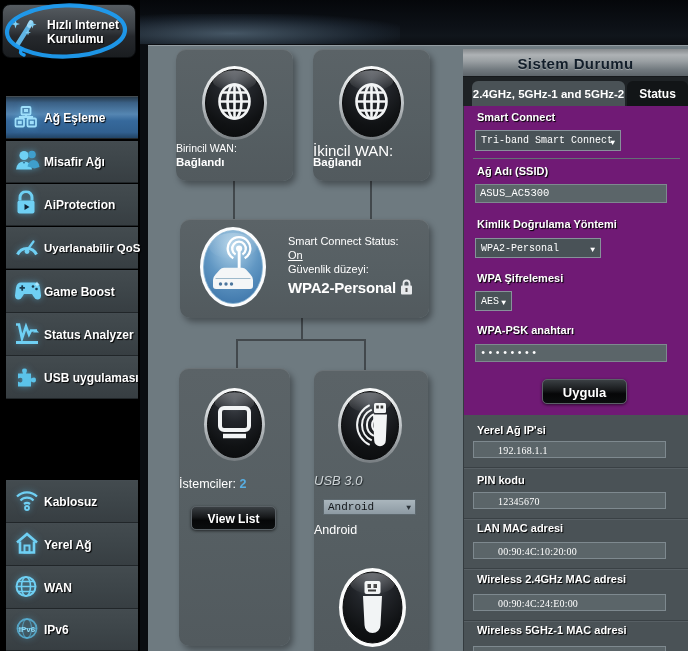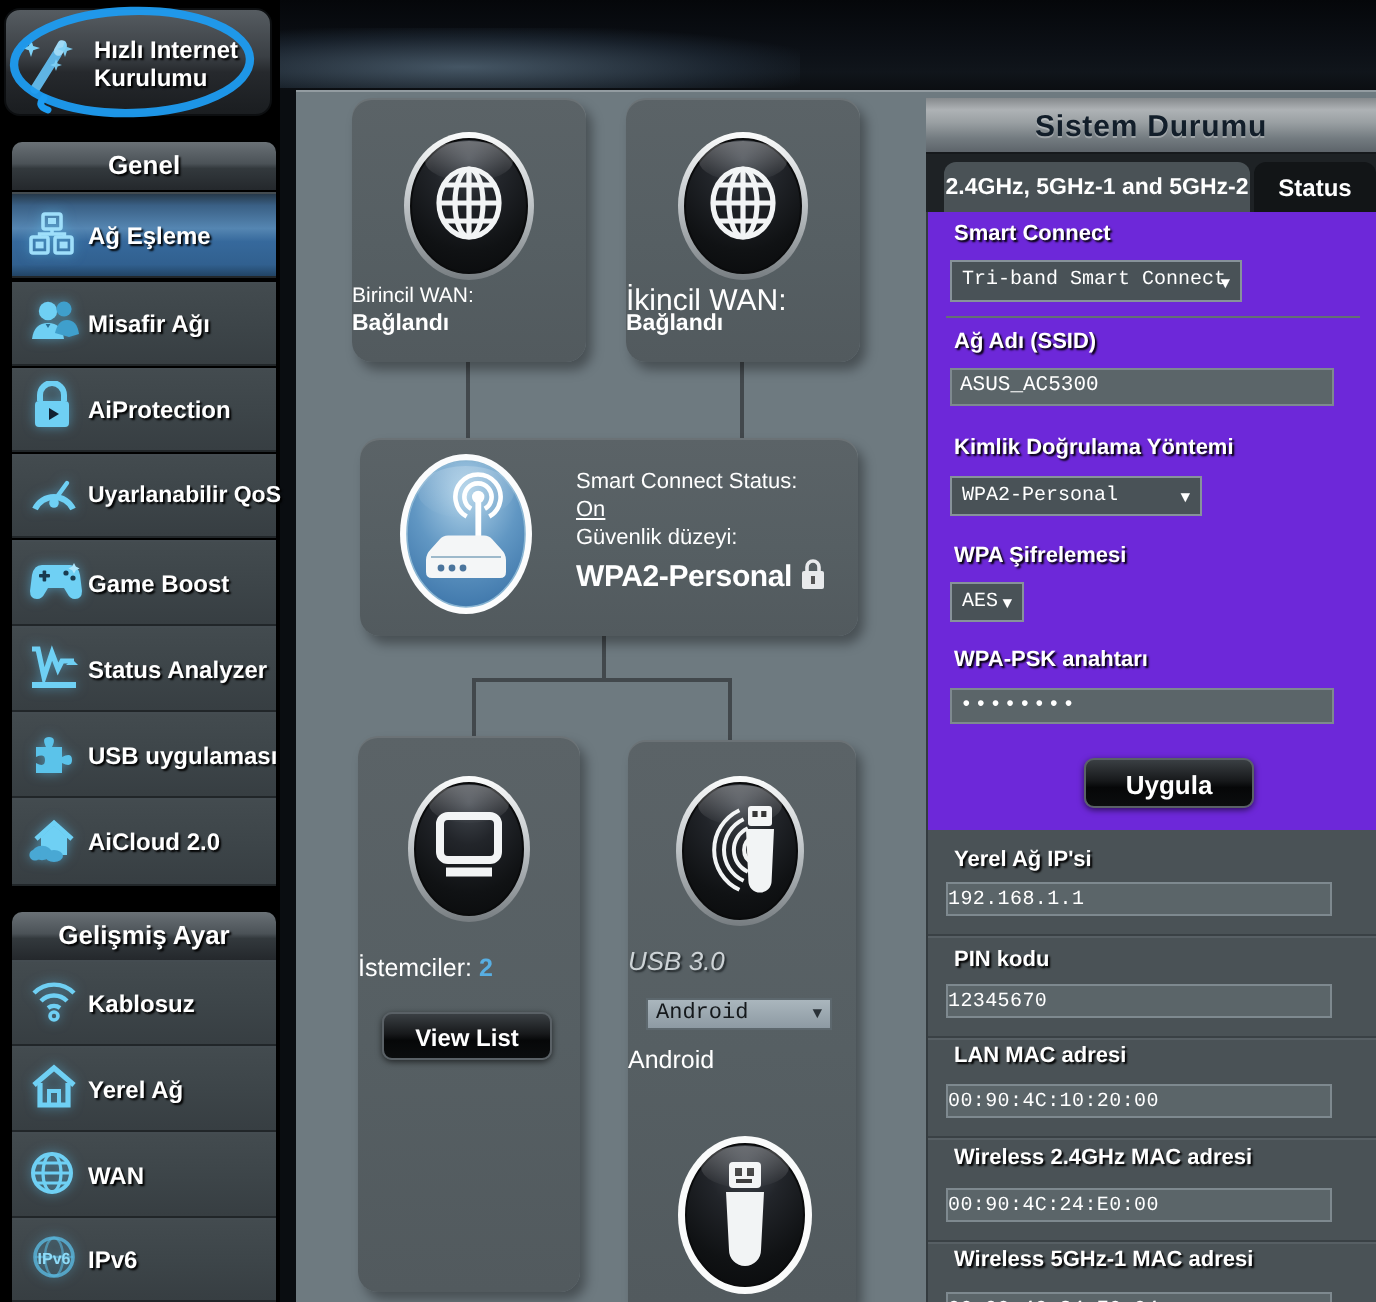--- a/index.html
+++ b/index.html
@@ -24,28 +24,28 @@
 .card{background:linear-gradient(180deg,#5b6367,#565f63 55%,#525a5e);border-radius:10px;box-shadow:3px 4px 6px rgba(0,0,0,.35), inset 0 1px 0 rgba(255,255,255,.1)}
 .cline{background:#42484c}
 .ctext{color:#fff;width:100%}
 
 #panel{left:463px;top:49px;width:225px;height:602px;background:#20262a}
 #phead{left:0;top:0;width:225px;height:28px;background:linear-gradient(180deg,#85898c 0%,#aeb2b5 22%,#9aa0a3 45%,#737b80 75%,#5d646a 100%);border-bottom:1px solid #16191c;color:#121e2a;font-weight:bold;font-size:15px;letter-spacing:.4px;text-align:center;line-height:30px;text-shadow:0 1px 0 rgba(255,255,255,.3)}
 #tabrow{left:0;top:28px;width:225px;height:29px;background:#1e2225}
 .tab{position:absolute;border-radius:6px 6px 0 0;color:#fff;font-weight:bold;text-align:center}
 #tab1{left:9px;top:32px;width:153px;height:25px;background:#4a5256;font-size:11.5px;line-height:26px}
 #tab2{left:164px;top:32px;width:61px;height:25px;background:#121517;font-size:12px;line-height:26px}
-#psec1{left:0;top:57px;width:225px;height:352px;background:#6d28d9;border-left:1px solid #343b3f}
+#psec1{left:0;top:57px;width:225px;height:352px;background:#701a75;border-left:1px solid #343b3f}
 #psec2{left:0;top:366px;width:225px;height:236px;background:#4a5256;border-left:1px solid #343b3f}
 .plabel{position:absolute;color:#fff;font-weight:bold;font-size:11px;text-shadow:1px 1px 1px #000}
 .pinput{position:absolute;background:#5b6569;border:1px solid #7e898f;color:#fff;font-family:"Liberation Mono",monospace;font-size:10.5px;line-height:17px;padding-left:4px}
 .pdrop{position:absolute;background:#495257;border:1px solid #87929a;color:#fff;font-family:"Liberation Mono",monospace;font-size:10px;line-height:19px;padding-left:5px;white-space:nowrap}
 .pdrop .ar{position:absolute;right:5px;top:0;font-size:8px}
 .psep{position:absolute;left:9px;width:207px;height:1px;background:#646f75}
-#psec2 .pinput{font-family:Liberation Mono, monospace;font-size:10px;padding-left:0;letter-spacing:.2px}
+#psec2 .pinput{font-family:Liberation Serif, serif;font-size:10px;padding-left:24px;letter-spacing:.2px}
 .rsep{position:absolute;left:0;width:225px;border-top:1px solid #3a4145;border-bottom:1px solid #575f64;height:0}
 .btn{position:absolute;background:linear-gradient(180deg,#3a3f43,#17191b 45%,#060708 60%,#0b0d0e);border:1px solid #5a6166;border-radius:5px;color:#fff;font-weight:bold;font-size:12px;text-align:center;box-shadow:0 1px 3px rgba(0,0,0,.6)}
 </style>
 </head>
 <body>
 <div id="banner" class="abs"></div>
 <div id="bannerglow" class="abs"></div>
 <div id="content" class="abs"></div>
 <div id="sidebar" class="abs">
   <div id="qis" class="abs">
@@ -59,21 +59,20 @@
         <path d="M6.5 5.5 L7.6 9 L11 10 L7.6 11.1 L6.5 14.5 L5.4 11.1 L2 10 L5.4 9 Z"></path>
         <path d="M23.5 6.5 L24.5 9.5 L27.5 10.5 L24.5 11.5 L23.5 14.5 L22.5 11.5 L19.5 10.5 L22.5 9.5 Z" opacity=".95"></path>
         <path d="M19 15.5 L19.8 17.8 L22 18.5 L19.8 19.3 L19 21.5 L18.2 19.3 L16 18.5 L18.2 17.8 Z" opacity=".9"></path>
       </g>
     </svg>
   </div>
   <svg class="abs" style="left:0;top:0" width="140" height="64" viewBox="0 0 140 64" fill="none">
     <ellipse cx="66" cy="31" rx="59" ry="25.5" stroke="#1d9cf1" stroke-width="4.2" transform="rotate(-1.5 66 31)" opacity=".95"></ellipse>
     <path d="M22 49 q-4 4 2 6" stroke="#1d9cf1" stroke-width="3.5" stroke-linecap="round"></path>
   </svg>
-  <div class="shead abs" style="top:71px">Genel</div>
   <div class="mitem abs" style="top:141px;height:42px">
       <span class="micon">
     <svg width="26" height="24" viewBox="0 0 26 24">
           <g fill="#6fd0f4">
             <circle cx="10" cy="7" r="4.6"></circle>
             <path d="M2 21 q1 -8 8 -8 q7 0 8 8 z"></path>
           </g>
           <g fill="#3f9fcc">
             <circle cx="18" cy="6" r="3.8"></circle>
             <path d="M13.5 18 q1.5 -6.5 6 -6.5 q5 0 6 7 l-5 1.5z"></path>
@@ -136,32 +135,20 @@
         </svg></span>
     <span class="txt">Status Analyzer</span>
     </div>
   <div class="mitem abs" style="top:356px;height:43px">
       <span class="micon">
     <svg width="24" height="24" viewBox="0 0 24 24">
           <path d="M4 9 h5 q-2.5 -5 1.5 -5 q4 0 1.5 5 H17 v5 q5 -2.5 5 1.5 q0 4 -5 1.5 V22 H4 v-5 q4.5 2.5 4.5 -1.5 Q8.5 12 4 14 z" fill="#5bc3ea"></path>
         </svg></span>
     <span class="txt">USB uygulaması</span>
     </div>
-  <div class="mitem abs" style="top:399px;height:44px">
-      <span class="micon">
-    <svg width="26" height="24" viewBox="0 0 26 24">
-          <path d="M4 12 L13 4 l9 8" fill="none" stroke="#6fd0f4" stroke-width="2.4"></path>
-          <path d="M6.5 11 v9 h13 v-9 L13 5.2z" fill="#6fd0f4"></path>
-          <ellipse cx="7" cy="19" rx="5" ry="3.6" fill="#49a8d4"></ellipse>
-          <ellipse cx="13" cy="20.5" rx="4.5" ry="3" fill="#49a8d4"></ellipse>
-          <circle cx="3.5" cy="20" r="2.8" fill="#49a8d4"></circle>
-        </svg></span>
-    <span class="txt">AiCloud 2.0</span>
-    </div>
-  <div class="shead abs" style="top:456px">Gelişmiş Ayar</div>
   <div class="mitem abs" style="top:480px;height:43px">
       <span class="micon">
     <svg width="26" height="24" viewBox="0 0 26 24" fill="none" stroke="#6fd0f4">
           <path d="M3 8 a14 14 0 0 1 20 0" stroke-width="2.2"></path>
           <path d="M6.5 12 a9 9 0 0 1 13 0" stroke-width="2.2"></path>
           <path d="M10 15.5 a5 5 0 0 1 6 0" stroke-width="2.2"></path>
           <circle cx="13" cy="19.5" r="2" fill="none" stroke-width="1.8"></circle>
         </svg></span>
     <span class="txt">Kablosuz</span>
     </div>

